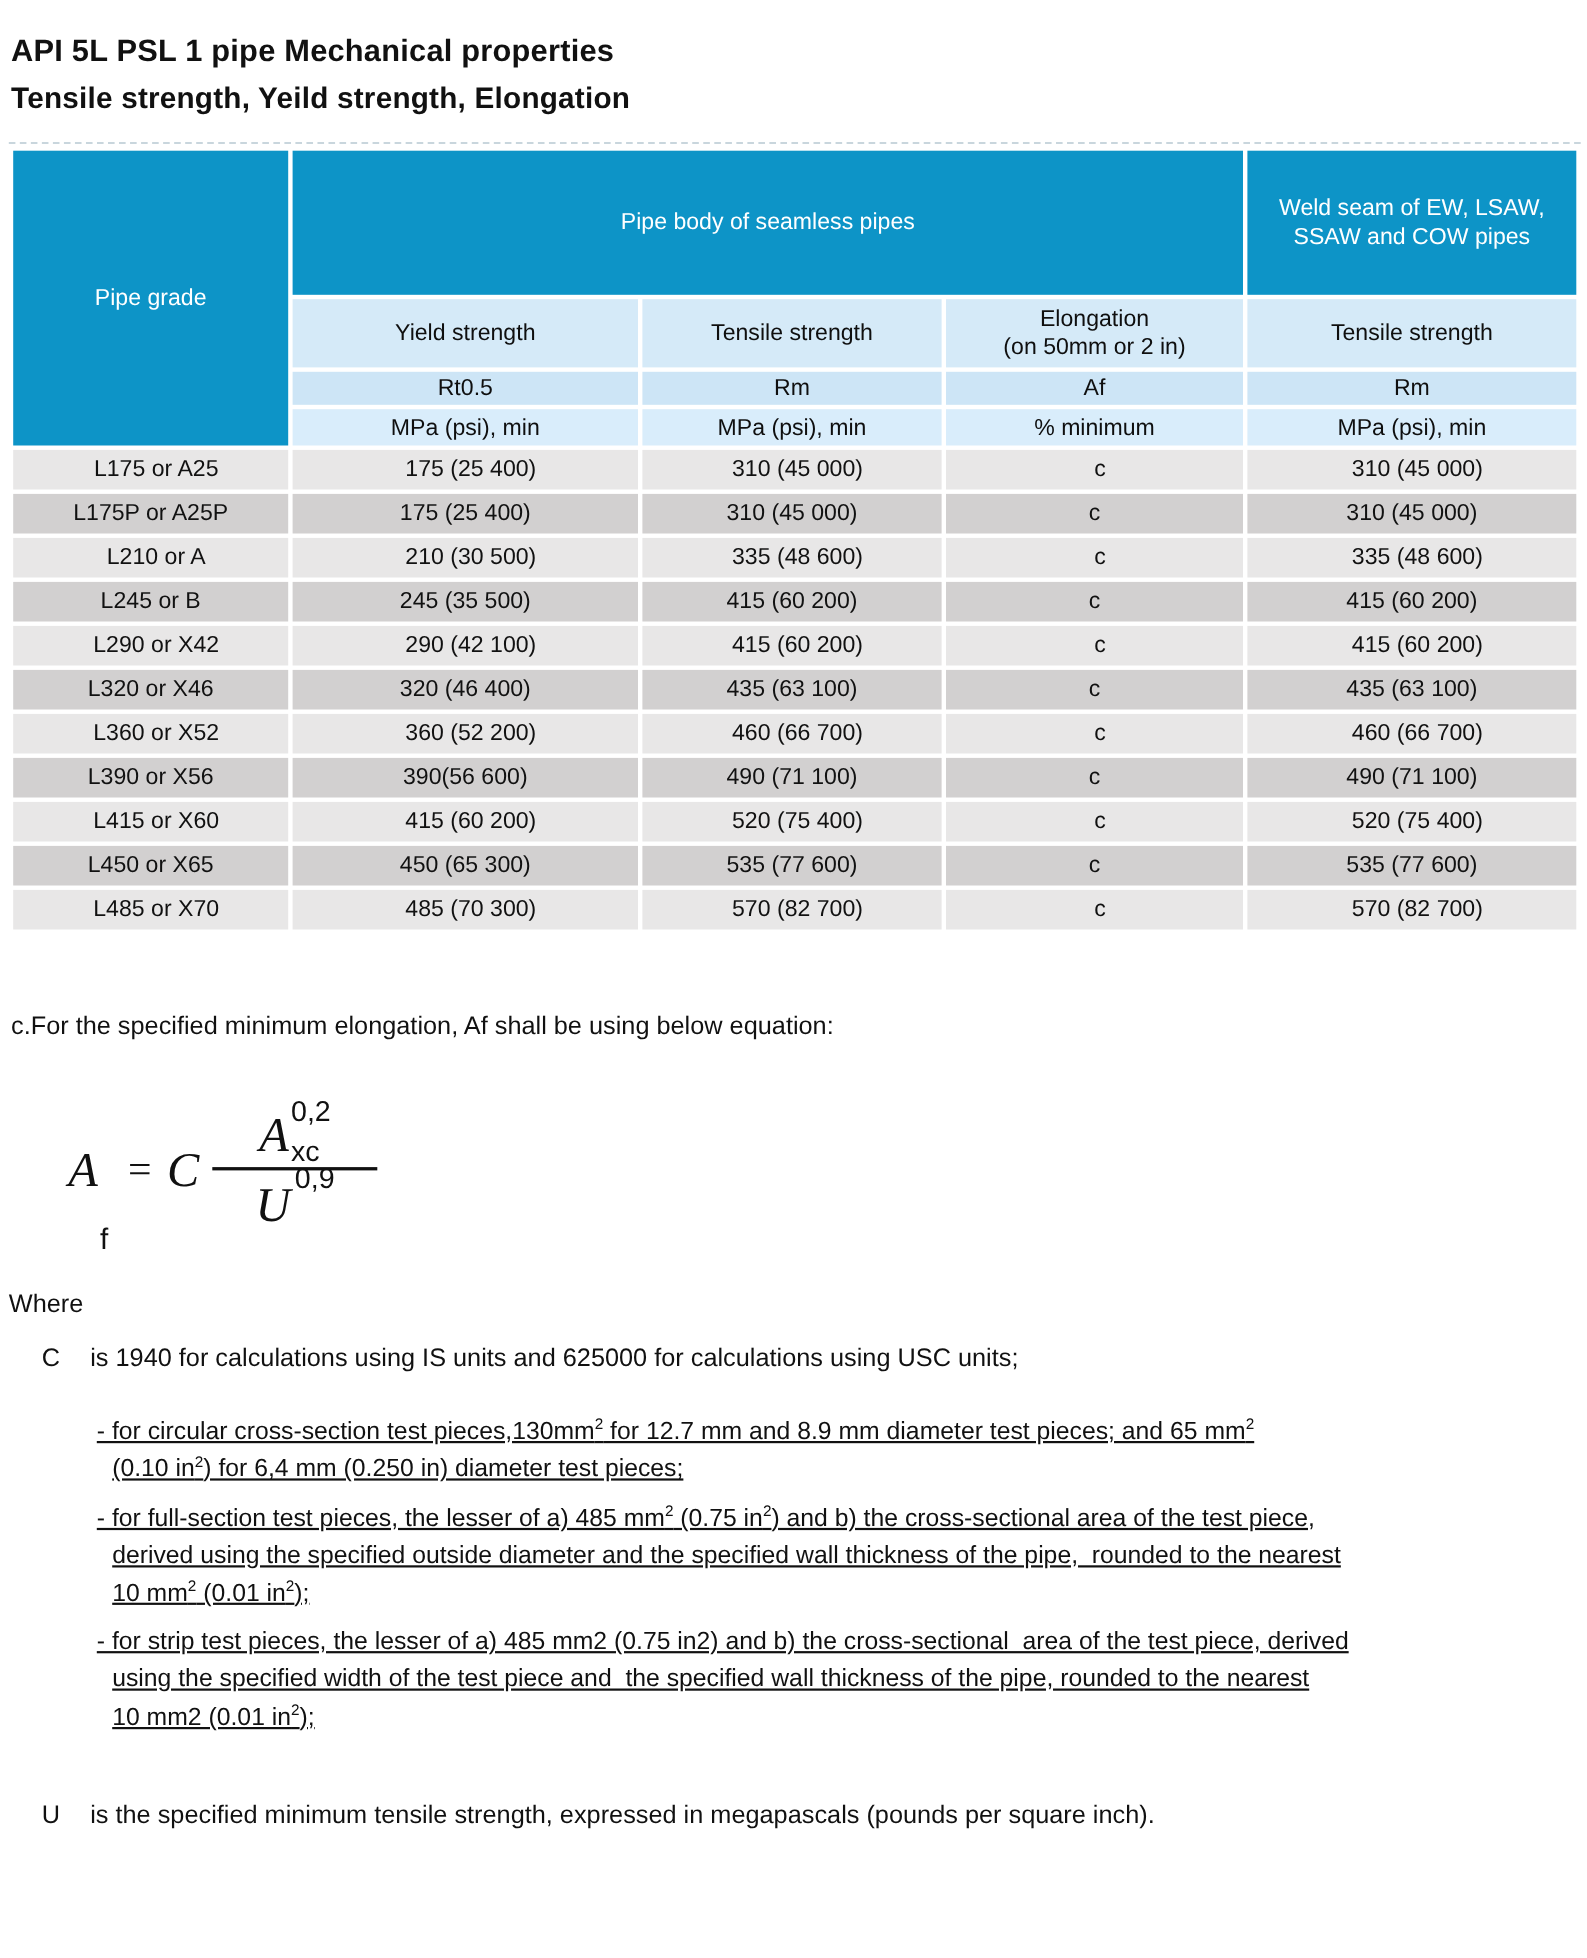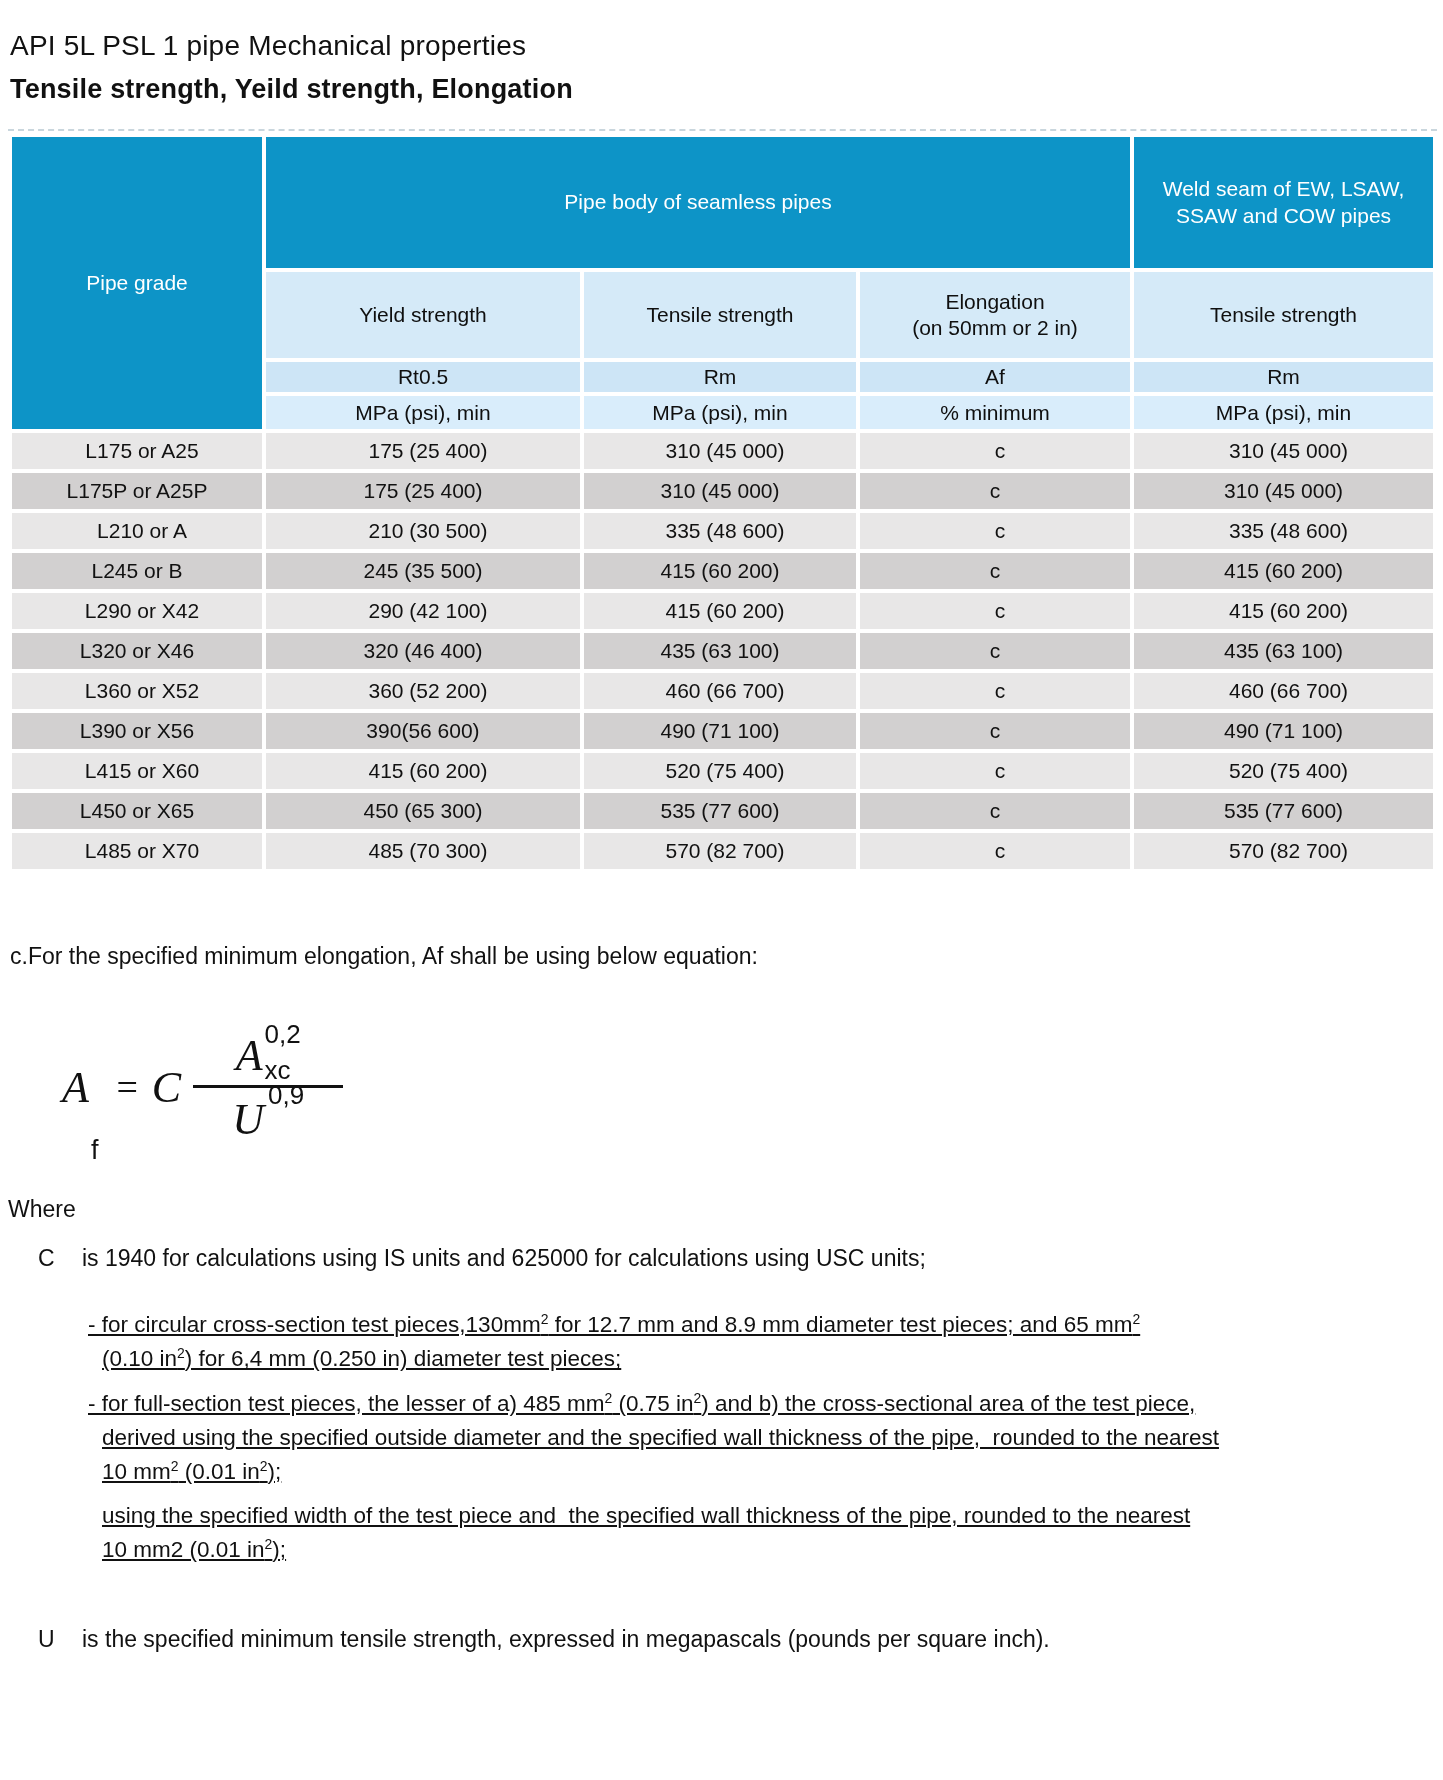--- a/index.html
+++ b/index.html
@@ -14,38 +14,38 @@
   *{box-sizing:border-box;margin:0;padding:0;}
   html,body{background:#ffffff;}
   body{
     width:1443px;height:1780px;overflow:hidden;
     font-family:"Liberation Sans","DejaVu Sans",sans-serif;
     color:var(--ink);
   }
   .page{width:1443px;height:1780px;position:relative;}
 
   
-  .title{font-size:28px;font-weight:400;margin:30px 0 12px 10px;letter-spacing:.2px;}
+  .title{font-size:28px;font-weight:700;margin:30px 0 12px 10px;letter-spacing:.2px;}
   .subtitle{font-size:27px;font-weight:700;margin:12px 0 0 10px;letter-spacing:.2px;}
 
   
   .tbl-wrap{margin:24px 6px 0 8px;border-top:2px dashed #c9d6dd;padding-top:2px;}
   table.props{
     width:1429px;table-layout:fixed;
     border-collapse:separate;border-spacing:4px;
     background:#ffffff;
   }
   table.props td,table.props th{
     text-align:center;vertical-align:middle;
     font-weight:400;font-size:21px;line-height:1.25;
     padding:2px 6px;
   }
   .hd{background:var(--header-blue);color:#ffffff;}
   .row-group{height:131px;}
-  .row-sub{height:86px;}
+  .row-sub{height:62px;}
   .row-sym{height:20px;}
   .row-unit{height:33px;padding-left:38px;}
   .sub{background:var(--subhead-blue);color:#0f0f0f;}
   .sym{background:var(--sym-blue);color:#0f0f0f;}
   .unit{background:var(--unit-blue);color:#0f0f0f;}
   tr.data{height:36px;}
   tr.data.odd td{background:var(--row-light);padding-left:16px;}
   tr.data.even td{background:var(--row-dark);}
 
   
@@ -246,20 +246,21 @@
       <span class="cont"><span class="t">(0.10 in</span><sup>2</sup><span class="t">) for 6,4 mm (0.250 in) diameter test pieces;</span></span>
     </div>
 
     <div class="bullet">
       <span><span class="t">- for full-section test pieces, the lesser of a) 485 mm</span><sup>2</sup><span class="t"> (0.75 in</span><sup>2</sup><span class="t">) and b) the cross-sectional area of the test piece,</span></span>
       <span class="cont"><span class="t">derived using the specified outside diameter and the specified wall thickness of the pipe,  rounded to the nearest</span></span>
       <span class="cont"><span class="t">10 mm</span><sup>2</sup><span class="t"> (0.01 in</span><sup>2</sup><span class="t">);</span></span>
     </div>
 
     <div class="bullet">
+      <span><span class="t">- for strip test pieces, the lesser of a) 485 mm2 (0.75 in2) and b) the cross-sectional  area of the test piece, derived</span></span>
       <span class="cont"><span class="t">using the specified width of the test piece and  the specified wall thickness of the pipe, rounded to the nearest</span></span>
       <span class="cont"><span class="t">10 mm2 (0.01 in</span><sup>2</sup><span class="t">);</span></span>
     </div>
 
   </div>
 
   <div class="def-line def-u">
     <span class="def-term">U</span>
     <span class="t">is the specified minimum tensile strength, expressed in megapascals (pounds per square inch).</span>
   </div>

